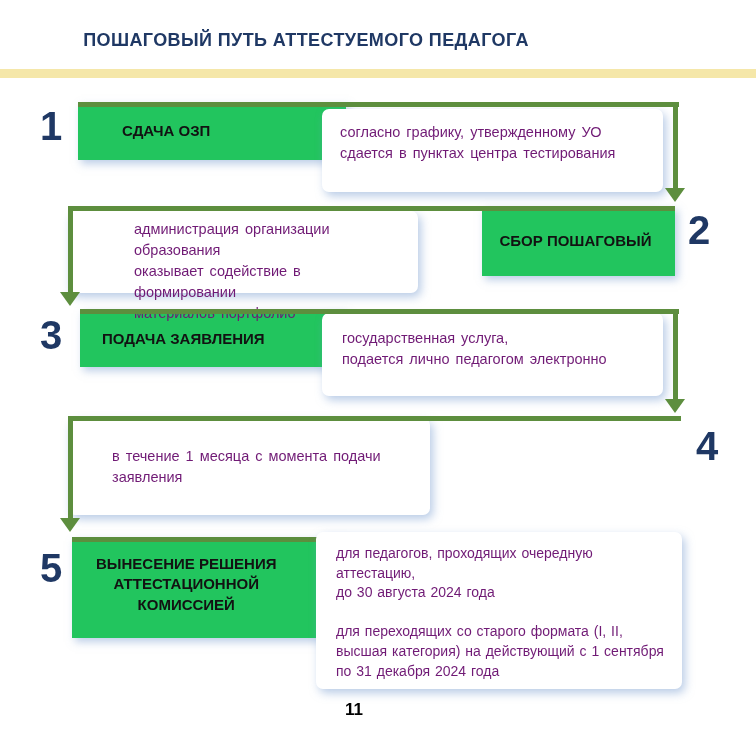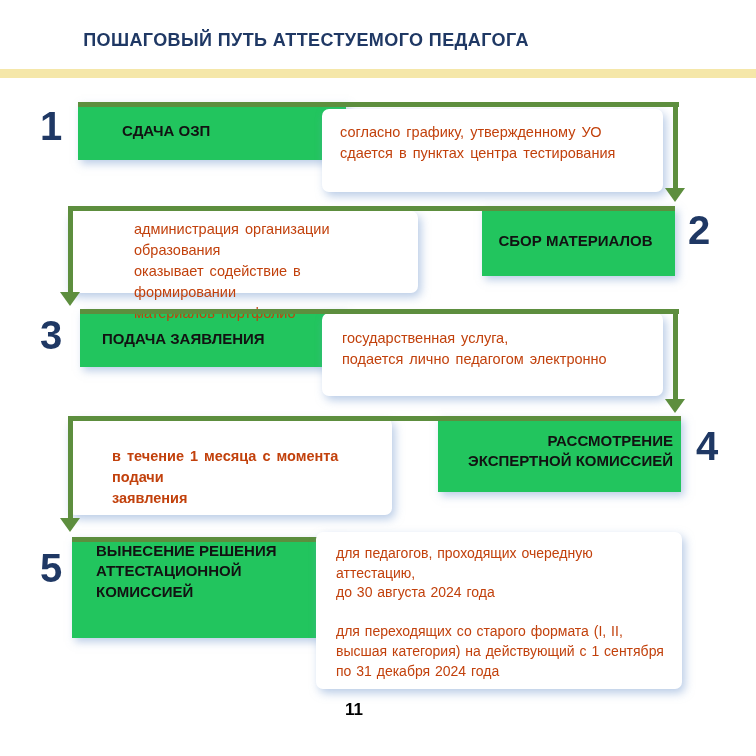--- a/index.html
+++ b/index.html
@@ -34,21 +34,21 @@
     border-top:14px solid #5d8e3e;
   }
   .wbox{
     position:absolute;background:#22c55e;z-index:1;
     box-shadow:3px 4px 8px rgba(125,160,210,.5);
   }
   .dbox{
     position:absolute;background:#ffffff;z-index:3;
     border-radius:7px;
     box-shadow:3px 4px 10px rgba(125,160,210,.55);
-    color:#c2410c;font-size:14.5px;line-height:1.45;
+    color:#701a75;font-size:14.5px;line-height:1.45;
     word-spacing:2px;white-space:pre-line;
     box-sizing:border-box;
   }
   .label{
     color:#121212;font-weight:bold;font-size:15px;
     white-space:pre-line;line-height:1.35;
   }
   
   .s1-gline{left:78px;top:102px;width:601px;}
   .s1-vline{left:673px;top:102px;height:88px;}
@@ -72,26 +72,26 @@
   .s3-wbox{left:80px;top:309px;width:265px;height:58px;}
   .s3-wbox .label{position:absolute;left:22px;top:20px;}
   .s3-dbox{left:322px;top:313px;width:341px;height:83px;padding:15px 12px 0 20px;}
   .s3-num{left:40px;top:315px;}
   
   .s4-gline{left:68px;top:416px;width:613px;}
   .s4-vline{left:68px;top:416px;height:104px;}
   .s4-arrow{left:60px;top:518px;}
   .s4-wbox{left:438px;top:416px;width:243px;height:76px;}
   .s4-wbox .label{position:absolute;right:8px;top:15px;text-align:right;}
-  .s4-dbox{left:68px;top:418px;width:324px;height:97px;padding:28px 10px 0 44px;font-weight:bold;}
+  .s4-dbox{left:68px;top:418px;width:362px;height:97px;padding:28px 10px 0 44px;}
   .s4-num{left:696px;top:426px;}
   
   .s5-gline{left:72px;top:537px;width:602px;z-index:2;}
   .s5-wbox{left:72px;top:537px;width:272px;height:101px;}
-  .s5-wbox .label{position:absolute;left:24px;top:4px;}
+  .s5-wbox .label{position:absolute;left:24px;top:17px;text-align:center;}
   .s5-dbox{left:316px;top:532px;width:366px;height:157px;padding:12px 12px 0 20px;font-size:14px;word-spacing:1px;line-height:1.4;}
   .s5-num{left:40px;top:548px;}
   .page-num{
     position:absolute;top:700px;left:0;width:708px;text-align:center;
     font-size:17px;font-weight:bold;color:#000000;
   }
 </style>
 </head>
 <body>
 
@@ -105,44 +105,40 @@
     <div class="label">СДАЧА ОЗП</div>
   </div>
   <div class="dbox s1-dbox">согласно графику, утвержденному УО
 сдается в пунктах центра тестирования</div>
   <div class="gline s1-gline"></div>
   <div class="vline s1-vline"></div>
   <div class="arrow s1-arrow"></div>
 
   <div class="num s2-num">2</div>
   <div class="wbox s2-wbox">
-    <div class="label">СБОР МАТЕРИАЛОВ</div>
+    <div class="label">СБОР ПОШАГОВЫЙ</div>
   </div>
   <div class="dbox s2-dbox">администрация организации образования
 оказывает содействие в формировании
 материалов портфолио</div>
   <div class="gline s2-gline"></div>
   <div class="vline s2-vline"></div>
   <div class="arrow s2-arrow"></div>
 
   <div class="num s3-num">3</div>
   <div class="wbox s3-wbox">
     <div class="label">ПОДАЧА ЗАЯВЛЕНИЯ</div>
   </div>
   <div class="dbox s3-dbox">государственная услуга,
 подается лично педагогом электронно</div>
   <div class="gline s3-gline"></div>
   <div class="vline s3-vline"></div>
   <div class="arrow s3-arrow"></div>
 
   <div class="num s4-num">4</div>
-  <div class="wbox s4-wbox">
-    <div class="label">РАССМОТРЕНИЕ
-ЭКСПЕРТНОЙ КОМИССИЕЙ</div>
-  </div>
   <div class="dbox s4-dbox">в течение 1 месяца с момента подачи
 заявления</div>
   <div class="gline s4-gline"></div>
   <div class="vline s4-vline"></div>
   <div class="arrow s4-arrow"></div>
 
   <div class="num s5-num">5</div>
   <div class="wbox s5-wbox">
     <div class="label">ВЫНЕСЕНИЕ РЕШЕНИЯ
 АТТЕСТАЦИОННОЙ

